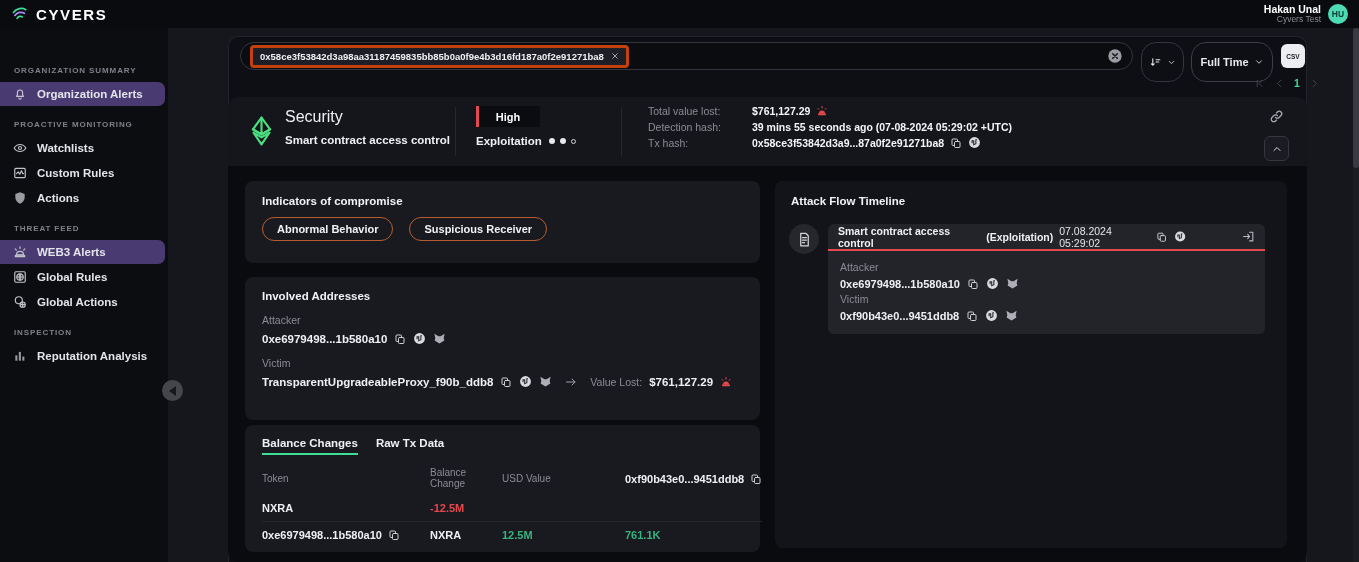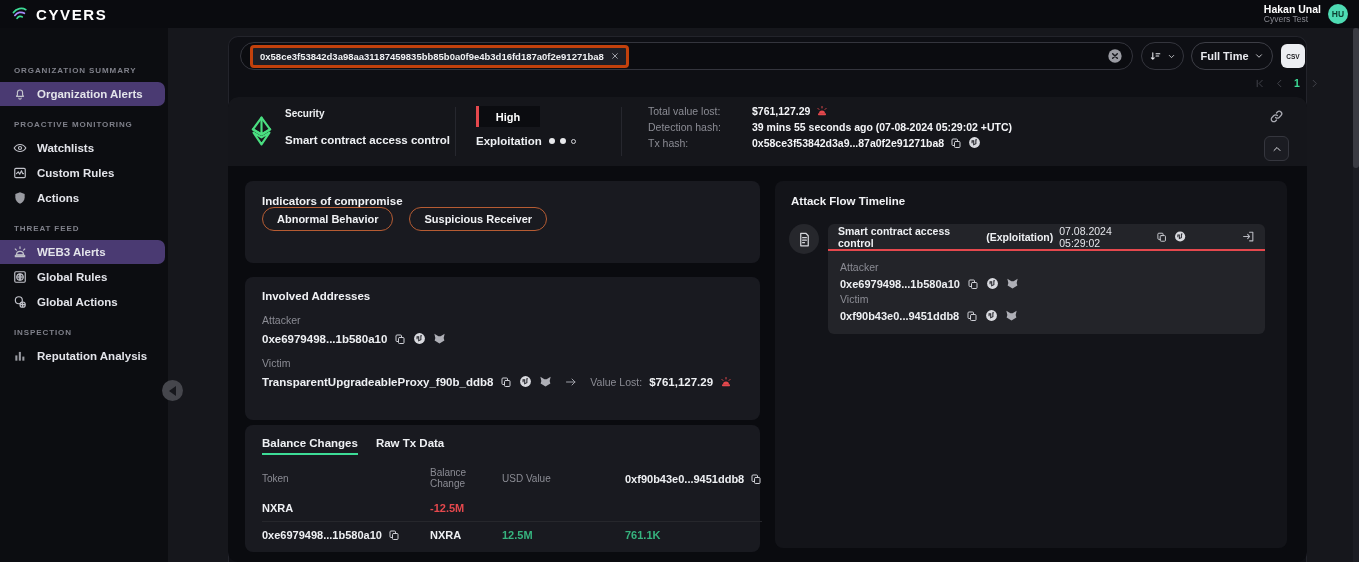--- a/index.html
+++ b/index.html
@@ -12,54 +12,54 @@
   body{background:#000;font-family:"Liberation Sans","DejaVu Sans",sans-serif;}
   .screen{position:relative;width:1359px;height:562px;background:var(--bg-main);overflow:hidden;color:var(--text)}
   svg{display:block}
   .ic{stroke:currentColor;fill:none;stroke-width:2;stroke-linecap:round;stroke-linejoin:round}
 
   
   .topbar{position:absolute;left:0;top:0;width:1359px;height:28px;background:var(--bg-top);display:flex;align-items:center;justify-content:space-between;padding:0 11px;z-index:9}
   .brand{display:flex;align-items:center;gap:7px}
   .brand-text{font-size:15px;font-weight:800;letter-spacing:1.6px;color:#fff}
   .userbox{display:flex;align-items:center;gap:7px}
-  .user-meta{text-align:left;line-height:1.15}
+  .user-meta{text-align:right;line-height:1.15}
   .user-name{font-size:10.5px;font-weight:700;color:#fff}
   .user-org{font-size:8.5px;color:var(--muted)}
   .avatar{width:20px;height:20px;border-radius:50%;background:#4edbb3;color:#0d3f31;font-size:8.5px;font-weight:700;display:flex;align-items:center;justify-content:center}
 
   
   .sidebar{position:absolute;left:0;top:28px;width:168px;height:534px;background:var(--bg-side);z-index:8;padding-top:38px}
   .side-section{margin-bottom:14px}
   .side-label{margin:0 0 7px 14px;font-size:8px;font-weight:700;letter-spacing:.9px;color:#7f808a}
   .side-item{height:24px;display:flex;align-items:center;gap:10px;padding-left:13px;margin:1px 0;font-size:11.5px;font-weight:600;color:#e3e4ea;width:165px;border-radius:0 7px 7px 0;cursor:pointer}
   .side-item.active{background:var(--purple)}
   .side-ic{width:14px;height:14px;color:#c2c3cb;flex:none}
   .side-toggle{position:absolute;left:162px;top:380px;width:21px;height:21px;border-radius:50%;background:#45464c;border:none;display:flex;align-items:center;justify-content:center;z-index:10;cursor:pointer}
   .tri{width:0;height:0;border-top:5px solid transparent;border-bottom:5px solid transparent;border-right:7px solid #17181d}
 
   
   .list-panel{position:absolute;left:228px;top:36px;width:1079px;height:526px;background:var(--panel);border:1px solid #23242b;border-bottom:none;border-radius:10px 10px 0 0}
   .searchbar{position:absolute;left:240px;top:42px;width:893px;height:28px;border:1px solid #34353d;border-radius:15px;background:#0b0c10;display:flex;align-items:center;padding:0 9px;gap:8px}
   .chip{display:flex;align-items:center;gap:7px;background:#1e1f26;border:3px solid #c2410c;border-radius:4px;padding:3px 7px;font-size:9.5px;font-weight:700;color:#f0f1f4;cursor:pointer}
   .chip-x{width:8px;height:8px;color:#9fa0a8}
   .clear-btn{margin-left:auto;width:16px;height:16px;background:none;border:none;cursor:pointer;color:#9b9ca3}
-  .pillbtn{position:absolute;height:28px;border:1px solid #34353d;border-radius:15px;background:transparent;color:#e8e9ee;display:flex;align-items:center;justify-content:center;gap:5px;cursor:pointer}
+  .pillbtn{position:absolute;height:40px;border:1px solid #34353d;border-radius:15px;background:transparent;color:#e8e9ee;display:flex;align-items:center;justify-content:center;gap:5px;cursor:pointer}
   .sortbtn{left:1141px;top:42px;width:43px}
   .timebtn{left:1191px;top:42px;width:82px;font-size:11px;font-weight:700;border-color:#3d3e46}
   .csvbtn{position:absolute;left:1281px;top:44px;width:24px;height:24px;background:#eceef2;border:none;border-radius:6px;color:#1a1b20;font-size:6.5px;font-weight:800;display:flex;align-items:center;justify-content:center;cursor:pointer}
   .pagination{position:absolute;left:1254px;top:77px;display:flex;align-items:center;gap:9px}
   .pg-ic{width:11px;height:11px;color:#45464e;cursor:pointer}
   .pg-num{font-size:10.5px;font-weight:700;color:var(--green)}
 
   
   .alert-wrap{position:absolute;left:228px;top:97px;width:1079px;height:465px;background:var(--alertbg);border-radius:10px}
   .strip{position:absolute;left:0;top:0;width:1079px;height:69px;background:var(--strip);border-radius:10px 10px 0 0}
   .eth-ic{position:absolute;left:20px;top:19px;width:27px;height:30px;color:#4ade80}
-  .strip-cat{position:absolute;left:57px;top:11px;font-size:10px;font-weight:700}
+  .strip-cat{position:absolute;left:57px;top:11px;font-size:16px;font-weight:400}
   .strip-type{position:absolute;left:57px;top:37px;font-size:11.5px;font-weight:600}
   .vdiv{position:absolute;top:10px;width:1px;height:49px;background:#26272e}
   .sev-badge{position:absolute;left:248px;top:9px;width:64px;height:21px;background:#0b0c10;display:flex;align-items:center;justify-content:center;font-size:11px;font-weight:700;color:#fff}
   .sev-badge::before{content:"";position:absolute;left:0;top:0;bottom:0;width:3px;background:var(--red)}
   .phase-row{position:absolute;left:248px;top:38px;display:flex;align-items:center;gap:7px;font-size:11.5px;font-weight:600}
   .dots{display:flex;gap:5px;align-items:center}
   .dot{width:6px;height:6px;border-radius:50%;background:#e8e9ec}
   .dot.hollow{background:transparent;border:1.5px solid #d4d5da;width:5px;height:5px}
   .meta{position:absolute;left:420px;top:8px;display:grid;grid-template-columns:104px auto;row-gap:3.5px;font-size:10.5px;align-items:center}
   .meta .lab{color:var(--muted)}
@@ -67,21 +67,21 @@
   .mini-ic{width:12px;height:12px;color:#cfd0d6;cursor:pointer}
   .round-ic{width:13px;height:13px;cursor:pointer}
   .siren{width:12px;height:12px}
   .link-btn{position:absolute;left:1041px;top:12px;width:15px;height:15px;background:none;border:none;color:#a9aab2;cursor:pointer}
   .collapse-btn{position:absolute;left:1036px;top:39px;width:25px;height:25px;border:1px solid #35363e;border-radius:6px;background:#1b1c22;color:#dcdde2;display:flex;align-items:center;justify-content:center;cursor:pointer}
 
   
   .card{position:absolute;background:var(--card);border-radius:8px}
   .card-title{font-size:11.5px;font-weight:700;color:#f1f2f5}
   #card-ioc{left:17px;top:84px;width:515px;height:82px;padding:14px 17px}
-  .chips-row{display:flex;gap:16px}
+  .chips-row{margin-top:10px;display:flex;gap:16px}
   .ioc-chip{border:1px solid var(--orange);border-radius:13px;padding:5px 14px;font-size:11px;font-weight:600;color:#f1f2f5;background:transparent}
   #card-addr{left:17px;top:180px;width:515px;height:143px;padding:13px 17px}
   .addr-label{margin-top:12px;font-size:10.5px;color:var(--muted)}
   .addr-row{margin-top:6px;display:flex;align-items:center;gap:7px;font-size:11.5px;font-weight:700}
   .arrow-ic{width:16px;height:12px;color:#9fa0a8;margin:0 4px}
   .vl-lab{font-size:10.5px;font-weight:400;color:var(--muted)}
   #card-balance{left:17px;top:328px;width:515px;height:127px;padding:12px 17px}
   .tabs{display:flex;gap:18px;font-size:11.5px;font-weight:700}
   .tab{cursor:pointer;padding-bottom:4px}
   .tab.active{border-bottom:2px solid var(--green)}

